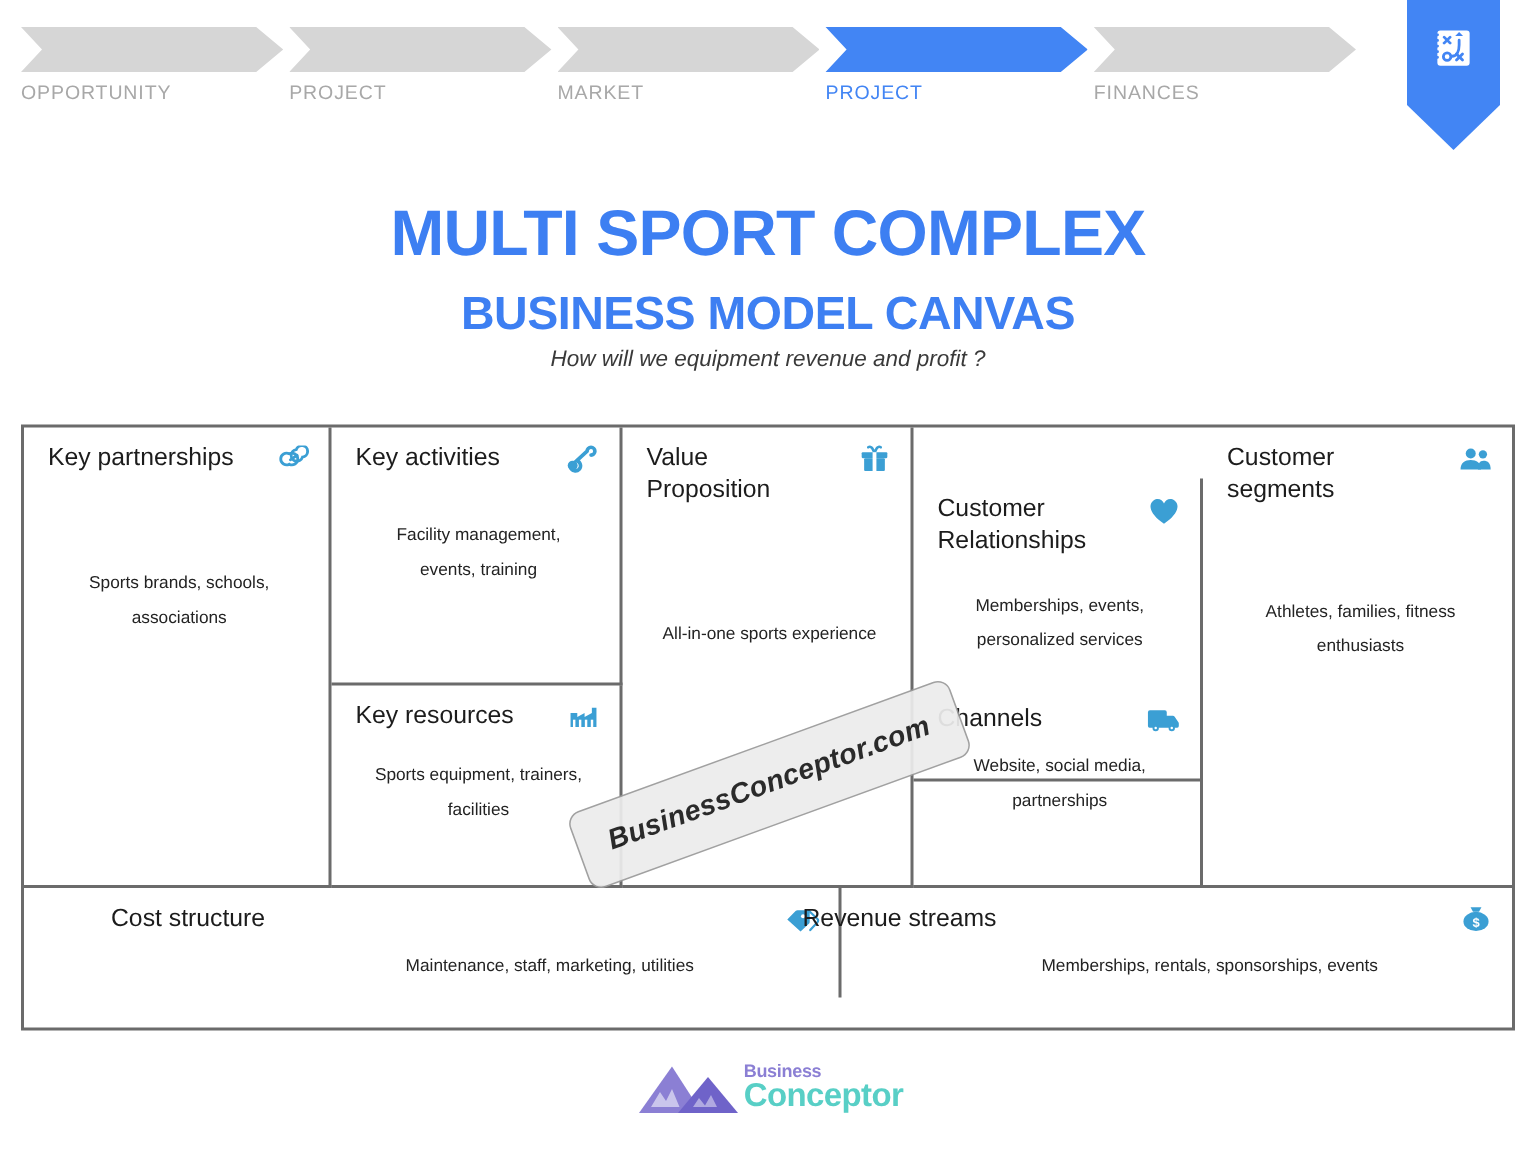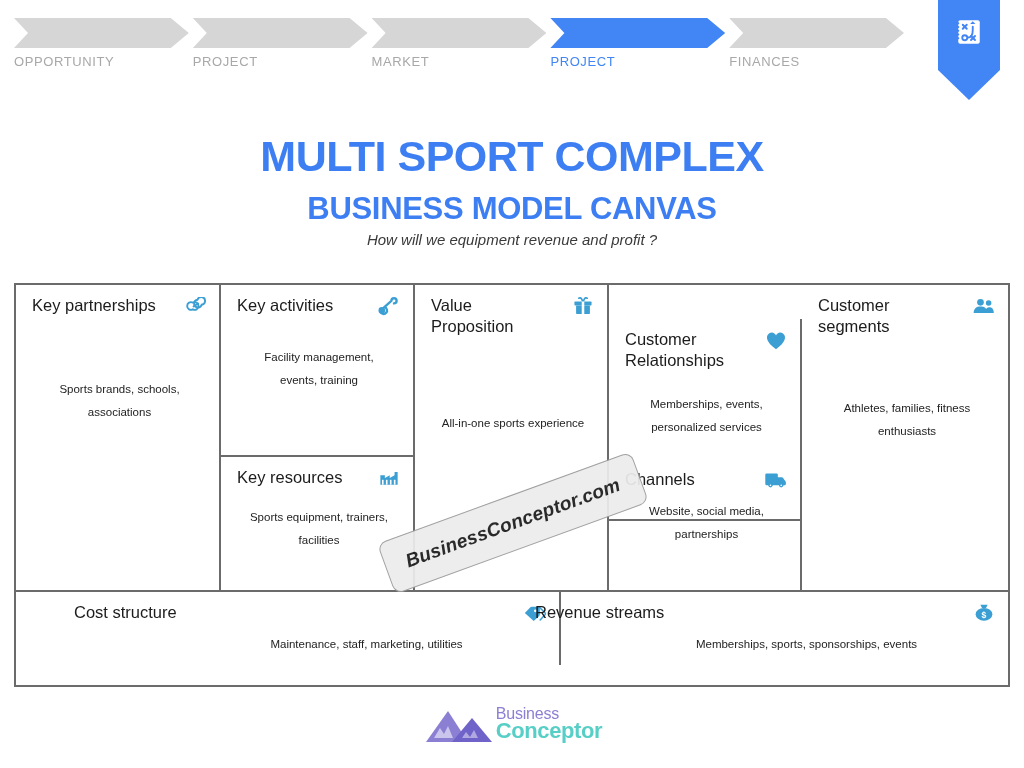--- a/index.html
+++ b/index.html
@@ -203,22 +203,22 @@
     gap: 0px;
   }
   .logo-text {
     display: flex;
     flex-direction: column;
     line-height: 0.88;
     margin-left: -18px;
     margin-top: -2px;
   }
   .logo-business {
-    font-size: 16px;
-    font-weight: normal;
+    font-size: 12px;
+    font-weight: bold;
     color: #8b7fd4;
     letter-spacing: -0.2px;
   }
   .logo-conceptor {
     font-size: 22px;
     font-weight: bold;
     color: #58cfc6;
     letter-spacing: -0.4px;
   }
 </style>
@@ -391,21 +391,21 @@
 
   <div class="cell cell-rev" style="left:503px; top:307px; width:489px; height:93px;">
     <div class="cell-title">Revenue streams</div>
     <div class="cell-icon">
       <svg width="22" height="20" viewBox="0 0 24 22">
         <path d="M8.0 2.0 L16.0 2.0 L14.2 5.4 L9.8 5.4 Z" fill="#3b9fd4"></path>
         <ellipse cx="12" cy="12.4" rx="9.2" ry="7.0" fill="#3b9fd4"></ellipse>
         <text x="12" y="16.2" font-family="Liberation Sans, sans-serif" font-size="9.5" font-weight="bold" fill="#ffffff" text-anchor="middle">$</text>
       </svg>
     </div>
-    <div class="cell-body">Memberships, sports, sponsorships, events</div>
+    <div class="cell-body">Memberships, rentals, sponsorships, events</div>
   </div>
 
 </div>
 
 <div class="watermark">
   <span>BusinessConceptor.com</span>
 </div>
 
 <div class="footer-logo">
   <div class="logo-inner">

